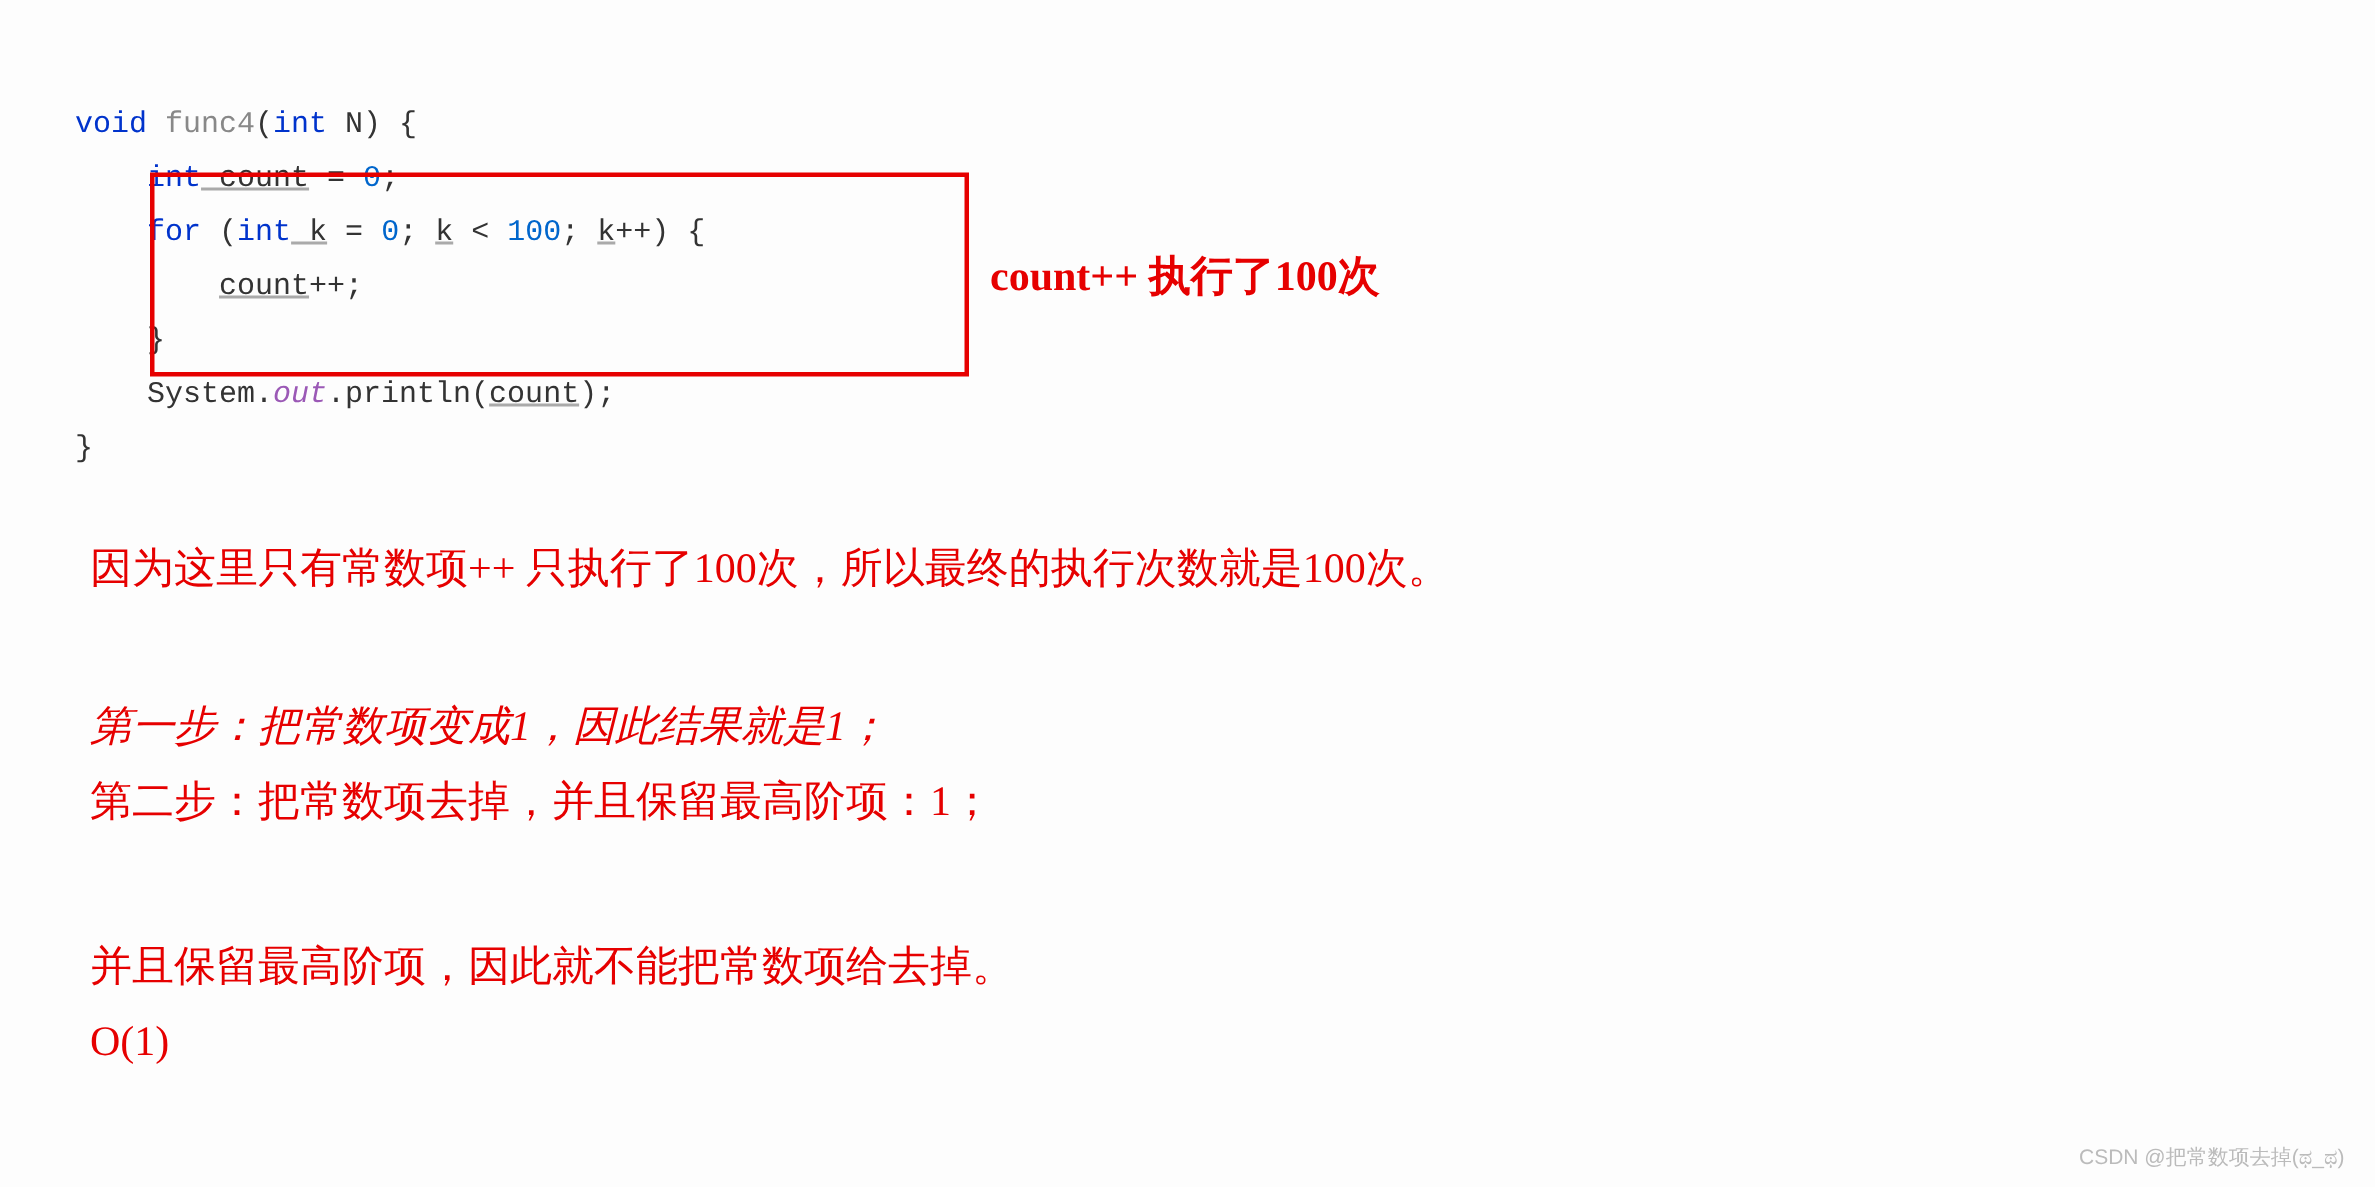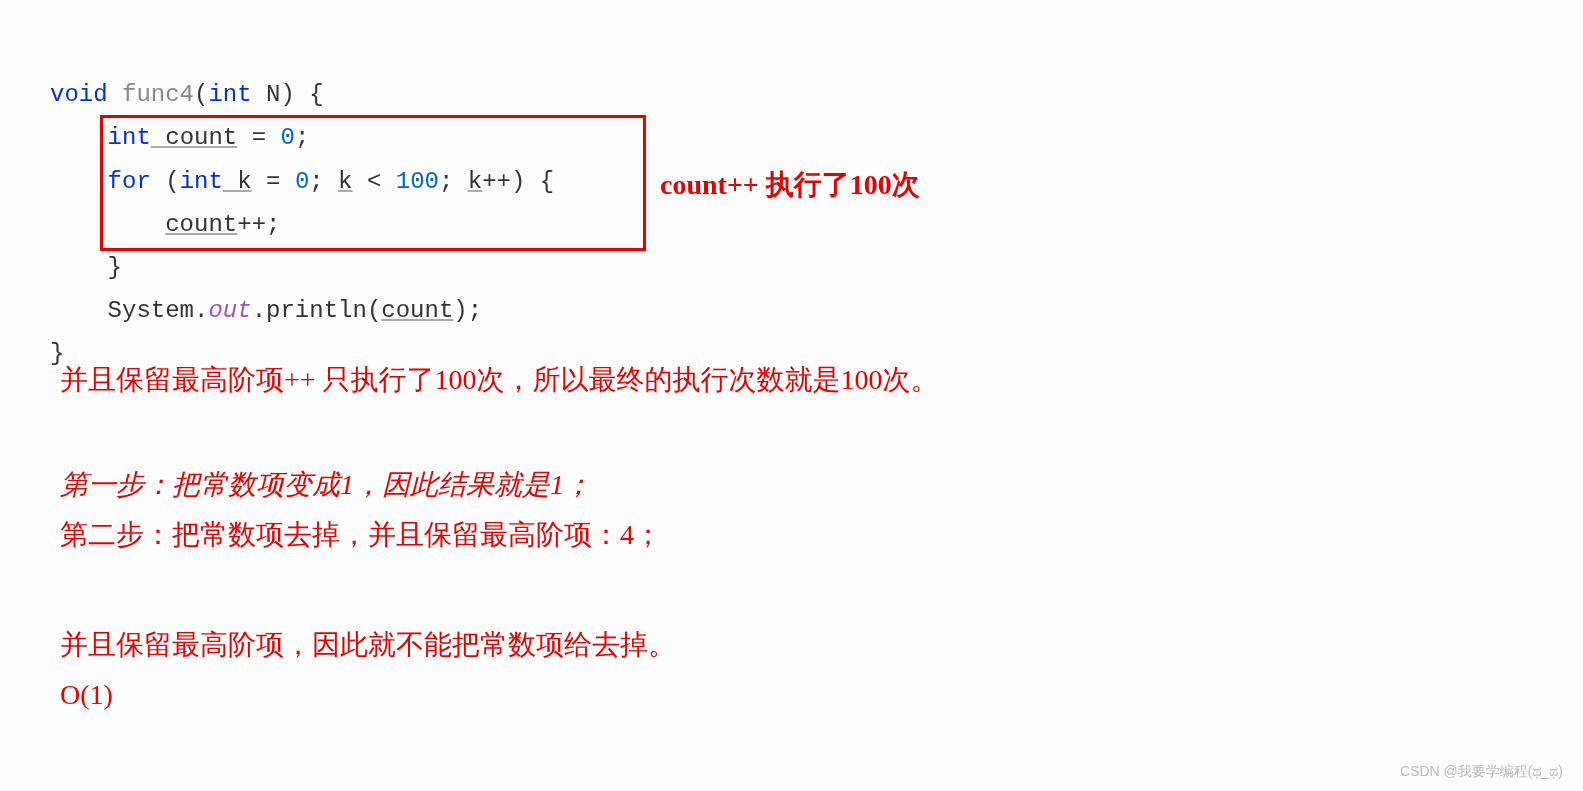--- a/index.html
+++ b/index.html
@@ -7,21 +7,21 @@
     padding: 0;
     background: #fdfdfd;
     font-family: "Microsoft YaHei", "SimSun", Consolas, monospace;
     width: 1583px;
     height: 791px;
     position: relative;
   }
   .code-area {
     padding: 30px 50px 10px 50px;
     font-family: Consolas, "Courier New", monospace;
-    font-size: 24px;
+    font-size: 20px;
     line-height: 1.8;
     color: #333;
     white-space: pre;
   }
   .kw { color: #0033cc; }
   .fn { color: #888888; }
   .num { color: #0066cc; }
   .field { color: #9b59b6; font-style: italic; }
   .under { text-decoration: underline; text-decoration-color: #aaa; }
   .highlight-box {
@@ -55,23 +55,23 @@
 <span>        </span><span class="under">count</span><span>++;</span>
 <span>    </span><span>}</span>
 <span>    </span><span>System.</span><span class="field">out</span><span>.println(</span><span class="under">count</span><span>);</span>
 <span>}</span>
 </div>
 
 <div class="highlight-box" style="left:100px; top:115px; width:540px; height:130px;"></div>
 
 <div class="annotation" style="left:660px; top:160px;font-weight:bold;">count++ 执行了100次</div>
 
-<div class="annotation" style="left:60px; top:355px;">并且保留最高阶项++ 只执行了100次，所以最终的执行次数就是100次。</div>
+<div class="annotation" style="left:60px; top:355px;">因为这里只有常数项++ 只执行了100次，所以最终的执行次数就是100次。</div>
 
 <div class="annotation" style="left:60px; top:460px;font-style:italic;">第一步：把常数项变成1，因此结果就是1；</div>
 
-<div class="annotation" style="left:60px; top:510px;">第二步：把常数项去掉，并且保留最高阶项：4；</div>
+<div class="annotation" style="left:60px; top:510px;">第二步：把常数项去掉，并且保留最高阶项：1；</div>
 
 <div class="annotation" style="left:60px; top:620px;">并且保留最高阶项，因此就不能把常数项给去掉。</div>
 
 <div class="annotation" style="left:60px; top:670px;">O(1)</div>
 
-<div class="watermark">CSDN @我要学编程(ಥ_ಥ)</div>
+<div class="watermark">CSDN @把常数项去掉(ಥ_ಥ)</div>
 
 </body></html>

